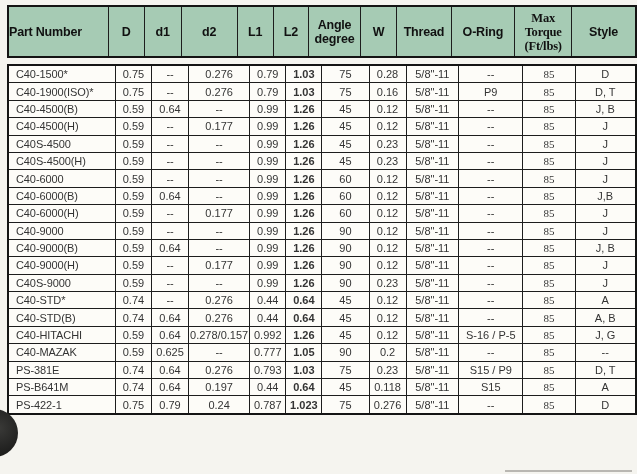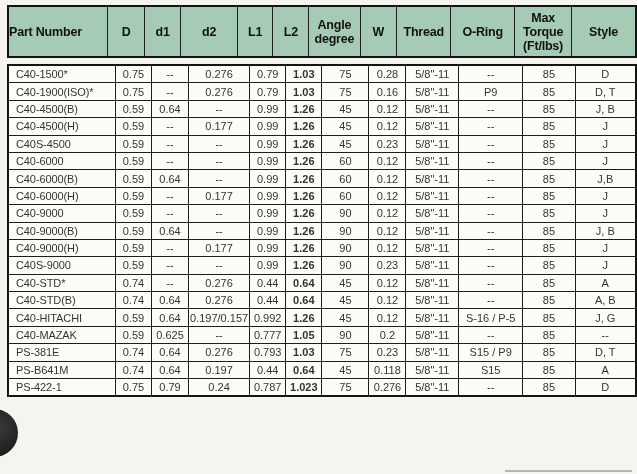--- a/index.html
+++ b/index.html
@@ -49,21 +49,21 @@
     text-align: center;
     padding: 0 1px;
     white-space: nowrap;
   }
   .tbl td.part { text-align: left; padding-left: 7px; letter-spacing: -0.1px; }
 
   
   .c0 { width:101px; } .c1 { width:35px; } .c2 { width:35px; }
   .c3 { width:56px; }  .c4 { width:34px; } .c5 { width:34px;font-weight:bold; }
   .c6 { width:49px; }  .c7 { width:35px; } .c8 { width:52px; }
-  .c9 { width:63px; }  .c10 { width:55px; } .c11 { width:63px; }
+  .c9 { width:63px; }  .c10 { width:55px;font-family:Liberation Serif, serif; } .c11 { width:63px; }
 
   .punch-dot {
     position: absolute;
     left: -30px;
     top: 409px;
     width: 48px;
     height: 48px;
     border-radius: 50%;
     background: radial-gradient(circle at 60% 40%, #3a3a38 0%, #1b1b1a 70%);
   }
@@ -170,20 +170,34 @@
           <td class="c4">0.99</td>
           <td class="c5">1.26</td>
           <td class="c6">45</td>
           <td class="c7">0.23</td>
           <td class="c8">5/8"-11</td>
           <td class="c9">--</td>
           <td class="c10">85</td>
           <td class="c11">J</td>
         </tr>
         <tr>
+          <td class="c0 part">C40S-4500(H)</td>
+          <td class="c1">0.59</td>
+          <td class="c2">--</td>
+          <td class="c3">--</td>
+          <td class="c4">0.99</td>
+          <td class="c5">1.26</td>
+          <td class="c6">45</td>
+          <td class="c7">0.23</td>
+          <td class="c8">5/8"-11</td>
+          <td class="c9">--</td>
+          <td class="c10">85</td>
+          <td class="c11">J</td>
+        </tr>
+        <tr>
           <td class="c0 part">C40-6000</td>
           <td class="c1">0.59</td>
           <td class="c2">--</td>
           <td class="c3">--</td>
           <td class="c4">0.99</td>
           <td class="c5">1.26</td>
           <td class="c6">60</td>
           <td class="c7">0.12</td>
           <td class="c8">5/8"-11</td>
           <td class="c9">--</td>
@@ -299,21 +313,21 @@
           <td class="c7">0.12</td>
           <td class="c8">5/8"-11</td>
           <td class="c9">--</td>
           <td class="c10">85</td>
           <td class="c11">A, B</td>
         </tr>
         <tr>
           <td class="c0 part">C40-HITACHI</td>
           <td class="c1">0.59</td>
           <td class="c2">0.64</td>
-          <td class="c3">0.197/0.157</td>
+          <td class="c3">0.278/0.157</td>
           <td class="c4">0.992</td>
           <td class="c5">1.26</td>
           <td class="c6">45</td>
           <td class="c7">0.12</td>
           <td class="c8">5/8"-11</td>
           <td class="c9">S-16 / P-5</td>
           <td class="c10">85</td>
           <td class="c11">J, G</td>
         </tr>
         <tr>

